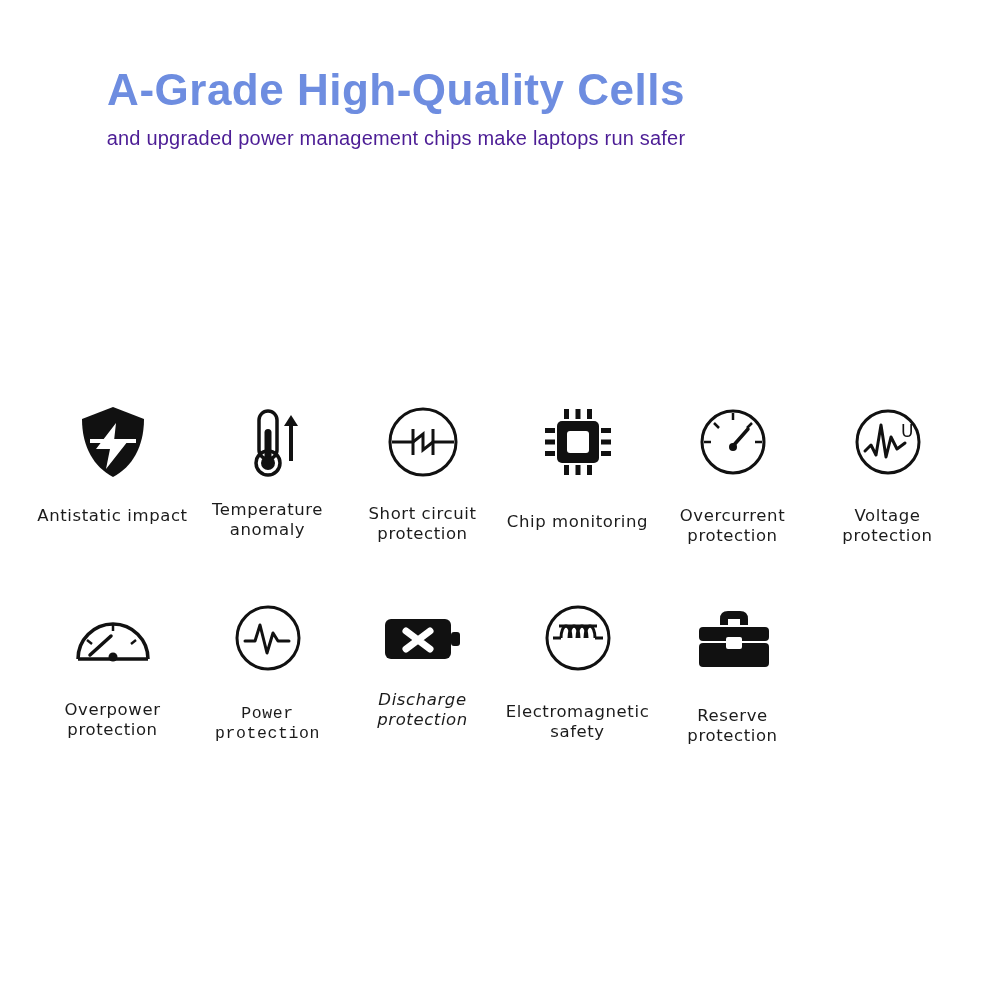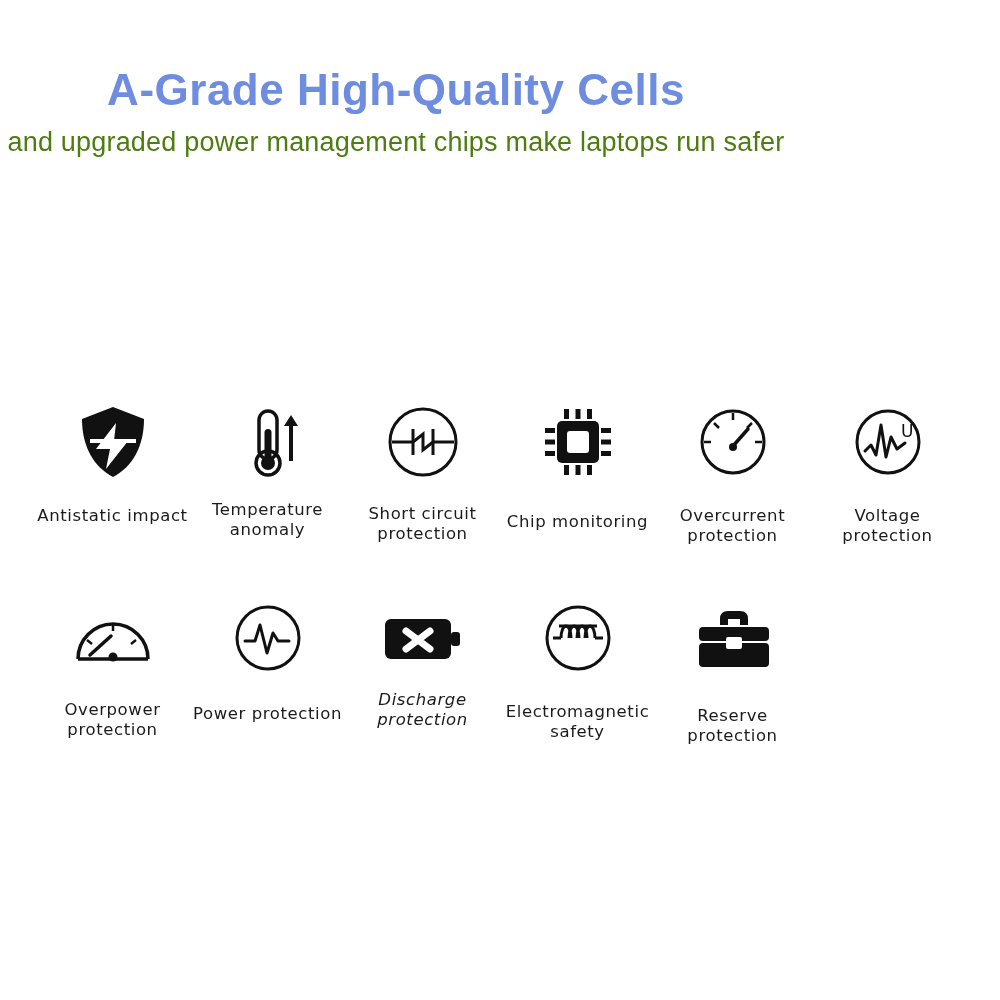--- a/index.html
+++ b/index.html
@@ -25,22 +25,22 @@
   }
   .title {
     font-size: 44px;
     font-weight: bold;
     color: #6e8de0;
     letter-spacing: 0.5px;
     line-height: 1.1;
     margin: 0;
   }
   .subtitle {
-    font-size: 27px;
-    color: #4d7c0f;
+    font-size: 20px;
+    color: #4c1d95;
     margin: 12px 0 0 0;
     line-height: 1.2;
     letter-spacing: 0.2px;
   }
   .grid {
     position: absolute;
     top: 390px;
     left: 35px;
     width: 930px;
     display: grid;
@@ -70,21 +70,21 @@
     font-family: "DejaVu Sans", sans-serif;
   }
   
   .cell.r1c1 .cell-label { margin-top: 12px; }
   .cell.r1c2 .cell-label { margin-top: 6px; }
   .cell.r1c3 .cell-label { margin-top: 10px; }
   .cell.r1c4 .cell-label { margin-top: 18px; }
   .cell.r2c1 .cell-label { margin-top: 12px; }
   .cell.r2c2 .cell-label { margin-top: 12px; }
   .cell.r2c3 .cell-label { margin-top: 10px; }
-  .cell.r2c4 .cell-label { margin-top: 14px; }
+  .cell.r2c4 .cell-label { margin-top: 14px; font-family: Liberation Mono, monospace; }
   .cell.r3c1 .cell-label { margin-top: 0; font-style: italic; }
   .cell.r3c2 .cell-label { margin-top: 12px; }
   .cell.r3c3 .cell-label { margin-top: 10px; }
   .cell.r3c4 .cell-label { margin-top: 16px; }
   svg { display: block; }
 </style>
 </head>
 <body>
 
 <div class="page">

